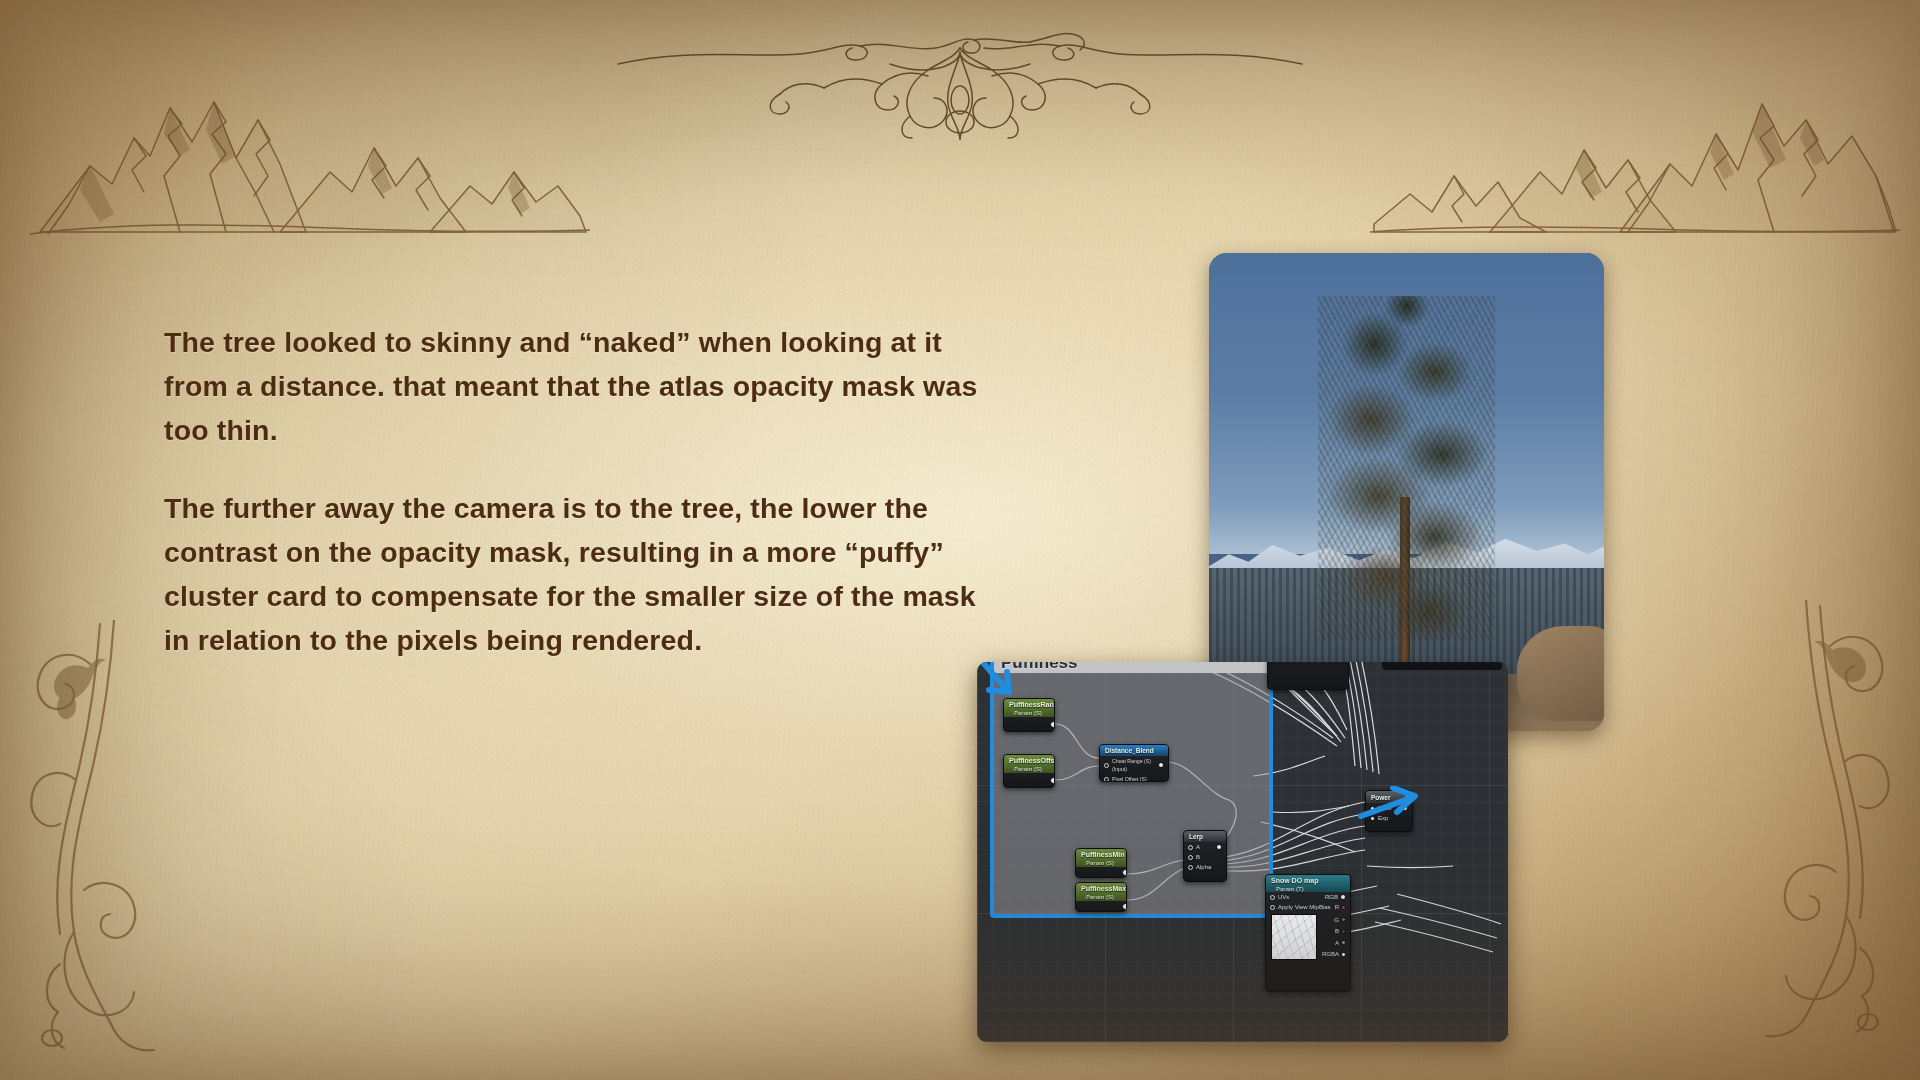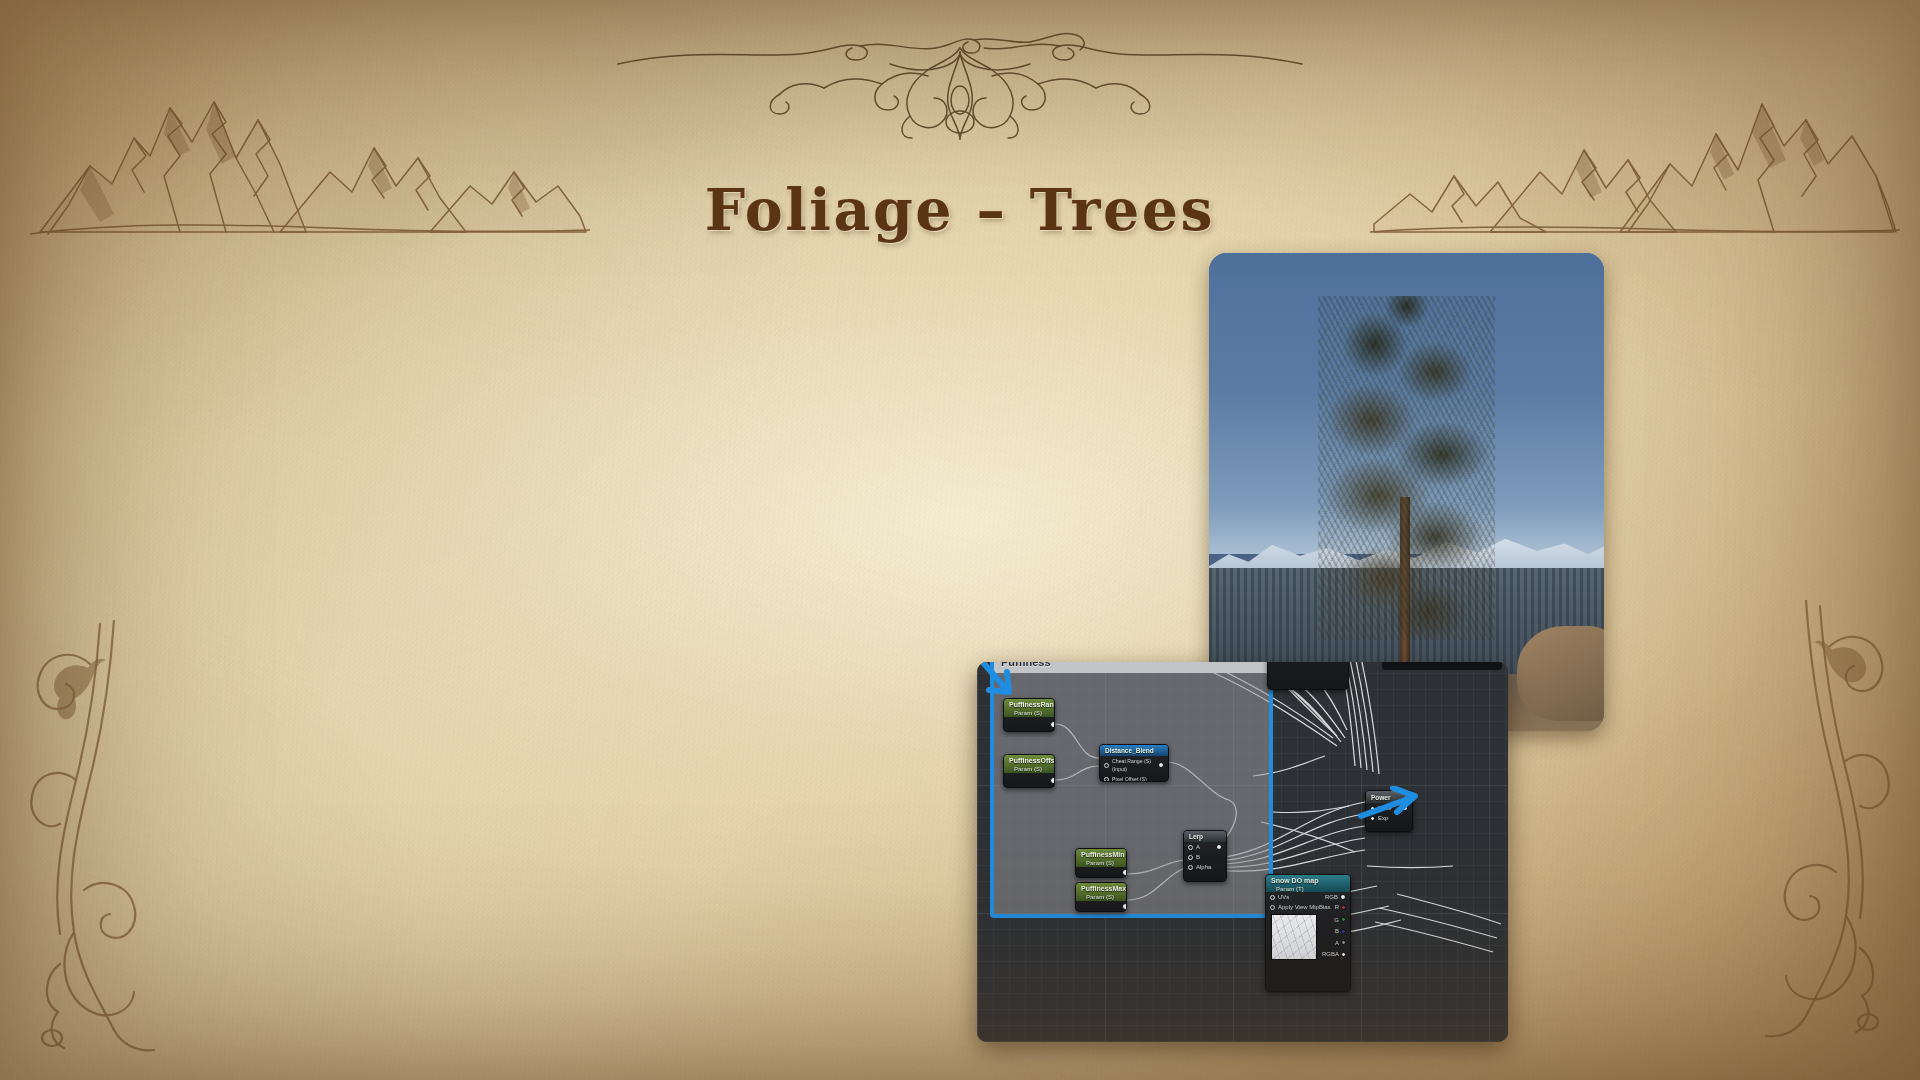--- a/index.html
+++ b/index.html
@@ -167,21 +167,21 @@
   
   .comment-box {
     position:absolute; left:13px; top:-14px; width:283px; height:270px;
     border:4px solid #1f8de0; border-radius:4px;
     background:rgba(150,152,156,.55);
   }
   .comment-title {
     position:absolute; left:0; right:0; top:0; height:21px;
     background:#c2c4c6; color:#2c2e30;
     font-family:"Liberation Sans", sans-serif;
-    font-size:11px; font-weight:700; line-height:21px; padding-left:7px;
+    font-size:17px; font-weight:700; line-height:21px; padding-left:7px;
     text-shadow:0 1px 0 rgba(255,255,255,.45);
   }
 
   
   .node {
     position:absolute; border-radius:4px;
     background:linear-gradient(180deg,#232529 0%,#15171a 100%);
     border:1px solid #0c0d10;
     box-shadow:0 2px 5px rgba(0,0,0,.55);
     overflow:hidden;
@@ -351,23 +351,24 @@
       <path d="M128 348 C144 360 146 386 130 396"></path>
       <path d="M74 416 C66 430 52 438 34 436"></path>
       <path d="M130 396 C140 408 138 426 124 432"></path>
       <ellipse cx="136" cy="422" rx="10" ry="8"></ellipse>
     </g>
     <g fill="#6b4a24" opacity="0.52">
       <path d="M100 50 C112 44 126 48 132 60 C138 72 130 84 118 82 C108 80 100 70 96 60 C92 50 90 44 82 42 C90 38 96 44 100 50 Z"></path>
     </g>
   </svg>
 
-  <div id="title">Foliage – Trees</div>
 
   <div id="copy">
+    <p>The tree looked to skinny and “naked” when looking at it from a distance. that meant that the atlas opacity mask was too thin.</p>
+    <p>The further away the camera is to the tree, the lower the contrast on the opacity mask, resulting in a more “puffy” cluster card to compensate for the smaller size of the mask in relation to the pixels being rendered.</p>
   </div>
 
   <div id="tree-photo">
     <div class="sky"></div>
     <div class="mtn-range"></div>
     <div class="forest"></div>
     <div class="ground"></div>
     <div class="rock"></div>
     <div class="trunk"></div>
     <div class="canopy"></div>

